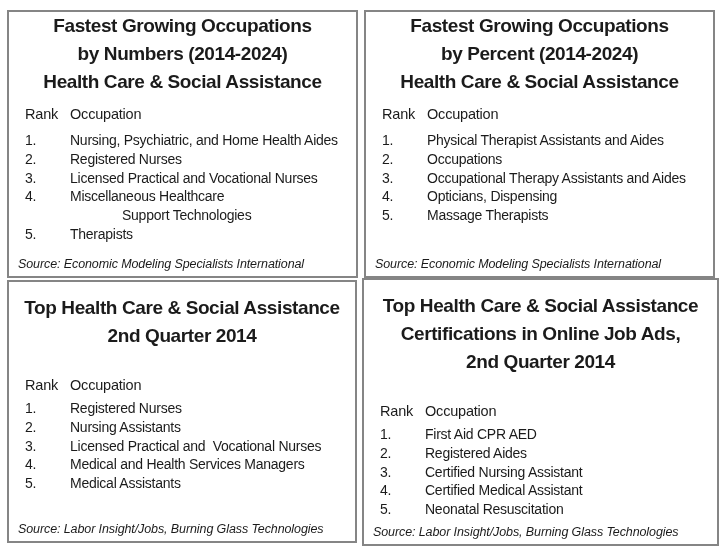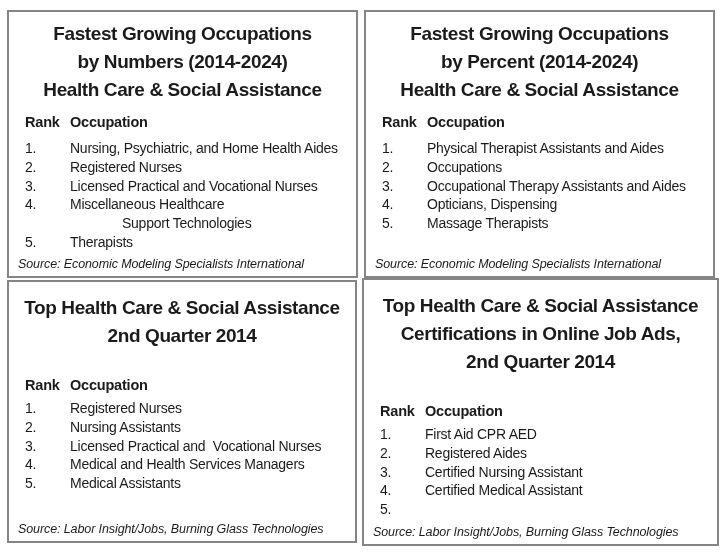--- a/index.html
+++ b/index.html
@@ -24,28 +24,28 @@
   #p-tr { left: 364px; top: 10px;  width: 351px; height: 268px; }
   #p-bl { left: 7px;   top: 280px; width: 350px; height: 263px; }
   #p-br { left: 362px; top: 278px; width: 357px; height: 268px; }
 
   .titles {
     text-align: center;
     font-weight: bold;
     font-size: 19px;
     line-height: 28px;
     letter-spacing: -0.4px;
-    padding-top: 8px;
+    padding-top: 0;
     white-space: nowrap;
   }
   .panel.bottom .titles { padding-top: 12px; }
 
   .list-header {
     display: flex;
-    font-weight: bold;
+    font-weight: normal;
     font-size: 14.5px;
     letter-spacing: -0.2px;
     margin: 10px 0 0 16px;
   }
   .panel.bottom .list-header { margin-top: 27px; }
   .rank-col { width: 45px; flex: none; }
 
   .rows { margin: 9px 0 0 16px; }
   .panel.bottom .rows { margin-top: 6px; }
   .row {
@@ -200,16 +200,17 @@
     <div class="row">
       <span class="rank">3.</span>
       <span class="occ">Certified Nursing Assistant</span>
     </div>
     <div class="row">
       <span class="rank">4.</span>
       <span class="occ">Certified Medical Assistant</span>
     </div>
     <div class="row">
       <span class="rank">5.</span>
+      <span class="occ">Neonatal Resuscitation</span>
     </div>
   </div>
   <div class="source">Source: Labor Insight/Jobs, Burning Glass Technologies</div>
 </section>
 
 </body></html>

